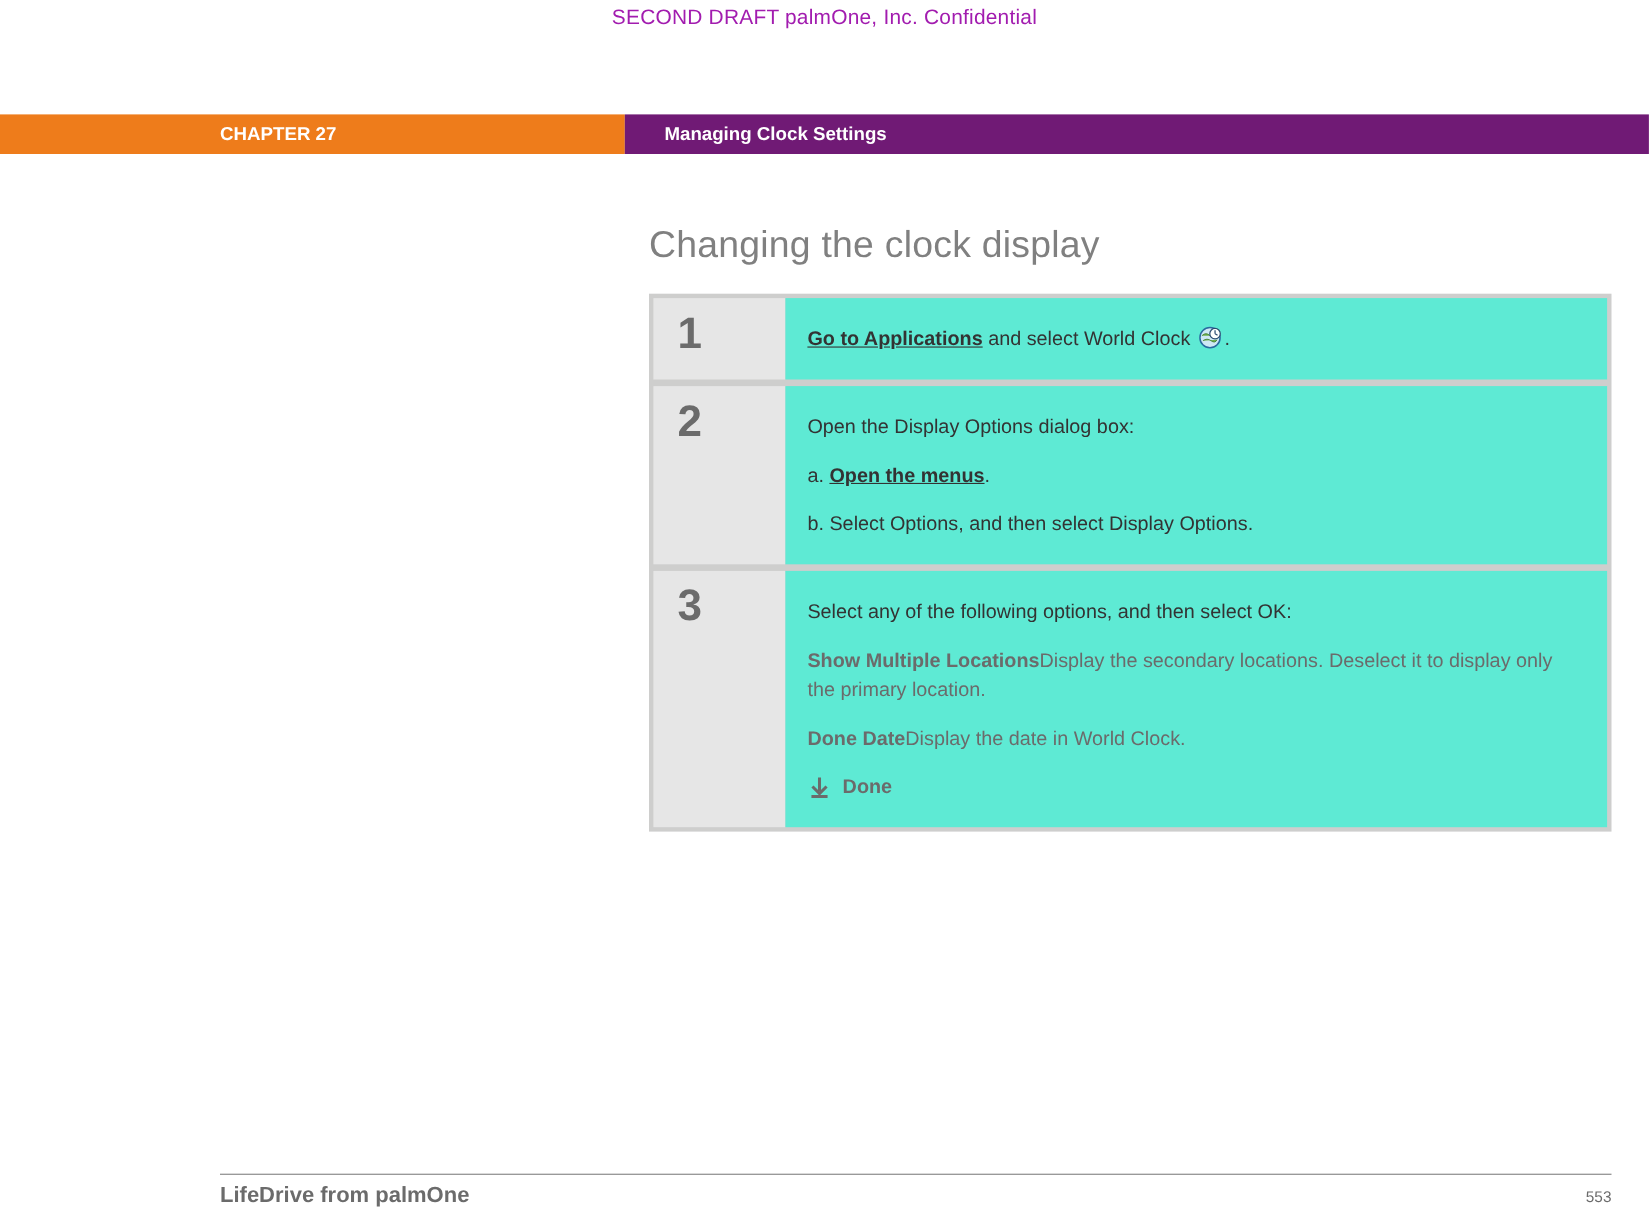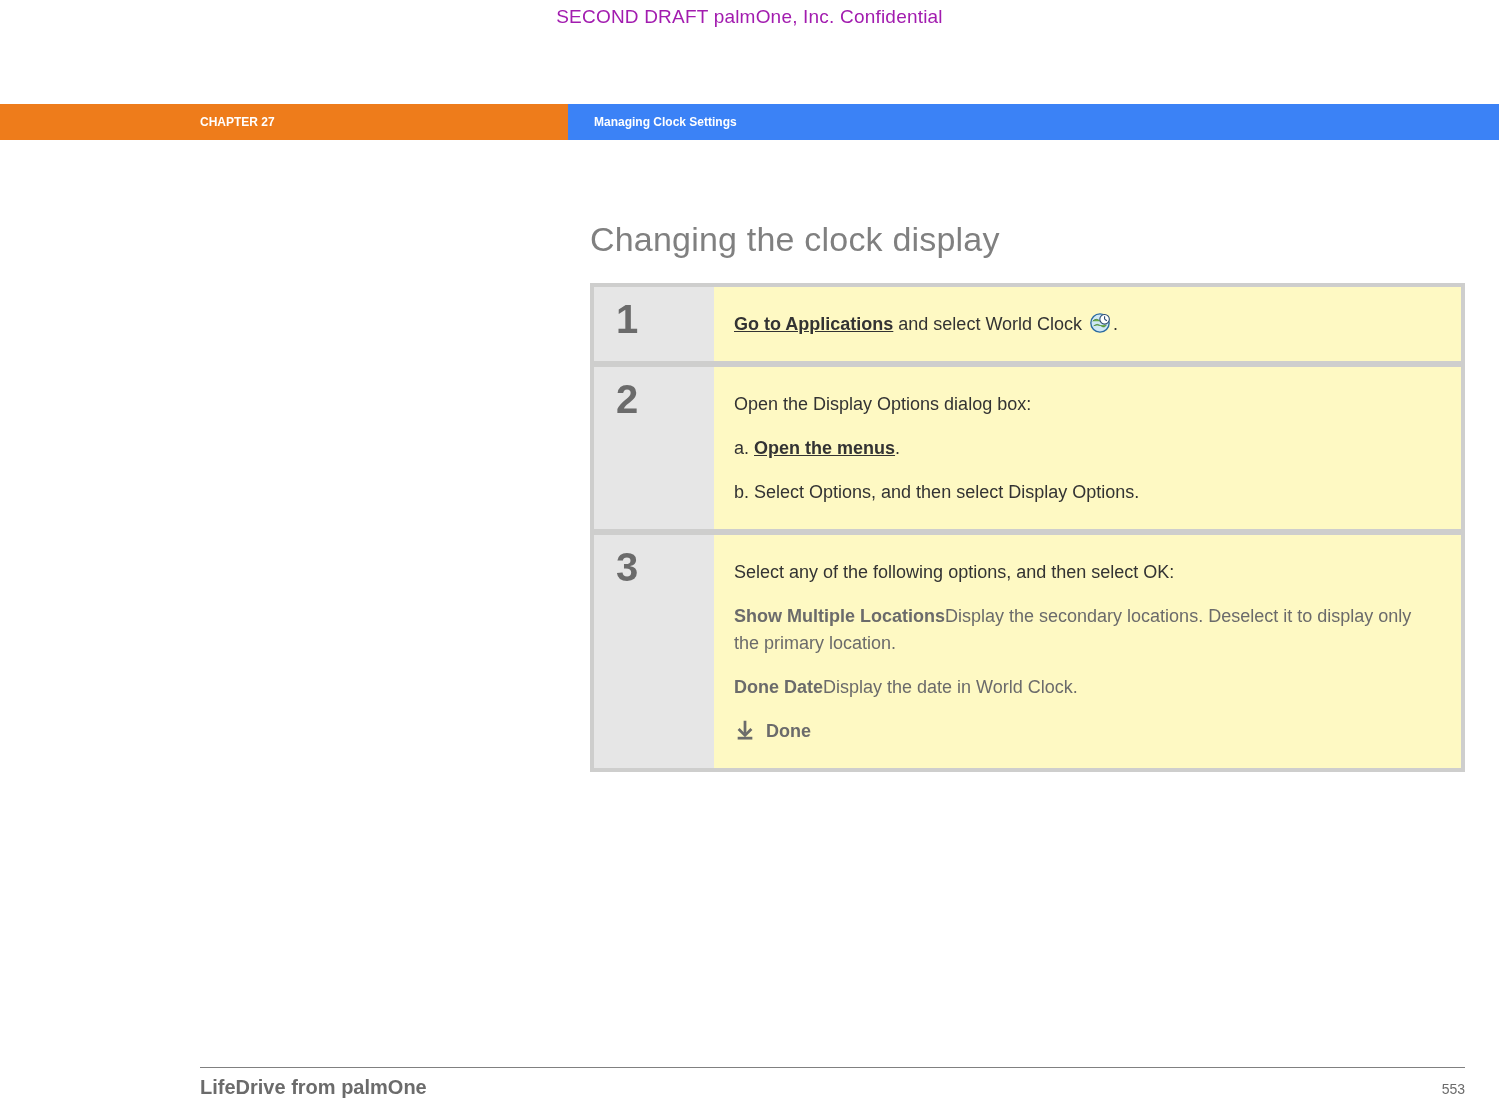--- a/index.html
+++ b/index.html
@@ -27,42 +27,42 @@
     letter-spacing: 0.2px;
   }
   .banner {
     position: absolute;
     top: 104px;
     left: 0;
     right: 0;
     height: 36px;
     display: flex;
     font-weight: 700;
-    font-size: 12px;
+    font-size: 17px;
     color: #fff;
   }
   .banner-left {
     width: 568px;
     background: #ee7c1b;
     display: flex;
     align-items: center;
     justify-content: flex-start;
     box-sizing: border-box;
     padding-left: 200px;
   }
   .banner-right {
     flex: 1;
-    background: #3b82f6;
+    background: #701a75;
     display: flex;
     align-items: center;
-    padding-left: 26px;
+    padding-left: 36px;
   }
   .content {
     position: absolute;
-    top: 220px;
+    top: 204px;
     left: 590px;
     width: 875px;
   }
   .section-title {
     font-size: 34px;
     color: #808080;
     font-weight: 400;
     margin: 0 0 24px 0;
     letter-spacing: 0.2px;
   }
@@ -77,21 +77,21 @@
     background: #e6e6e6;
     color: #6b6b6b;
     font-weight: 800;
     font-size: 40px;
     font-family: Arial, Helvetica, sans-serif;
     padding: 10px 0 0 22px;
     box-sizing: border-box;
   }
   .step-body {
     flex: 1;
-    background: #fef9c3;
+    background: #5eead4;
     padding: 24px 28px 24px 20px;
     font-size: 18px;
     color: #333;
     line-height: 1.45;
     box-sizing: border-box;
   }
   .step-body p { margin: 0 0 18px 0; }
   .step-body p:last-child { margin-bottom: 0; }
   .link {
     font-weight: 700;
@@ -99,20 +99,21 @@
     color: #333;
   }
   .sub { margin-left: 0; }
   .opt-label {
     font-weight: 700;
     color: #6b6b6b;
   }
   .opt-desc { color: #6b6b6b; }
   .done-row {
     display: flex;
+    align-items: center;
     gap: 10px;
     margin-top: 4px;
   }
   .done-label {
     font-weight: 700;
     color: #6b6b6b;
     font-size: 18px;
   }
   .arrow-down {
     width: 22px;

